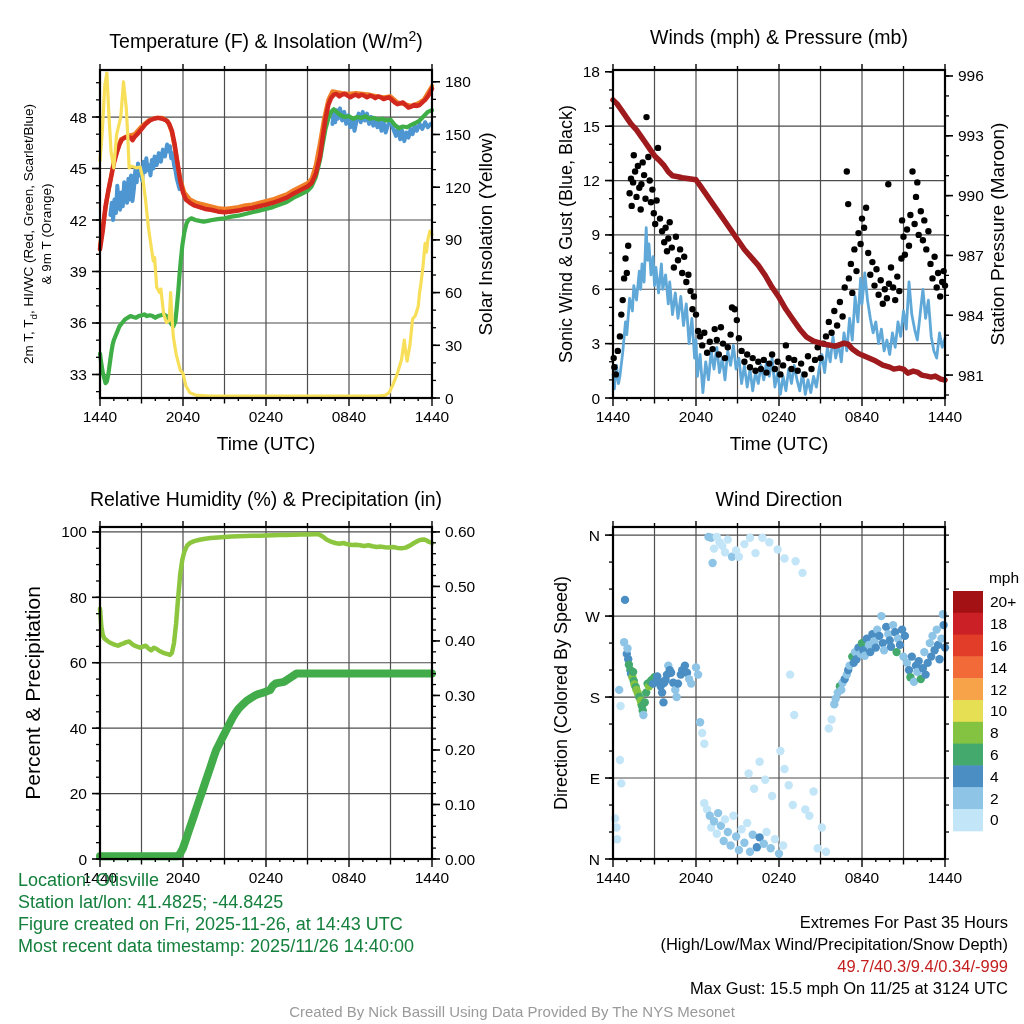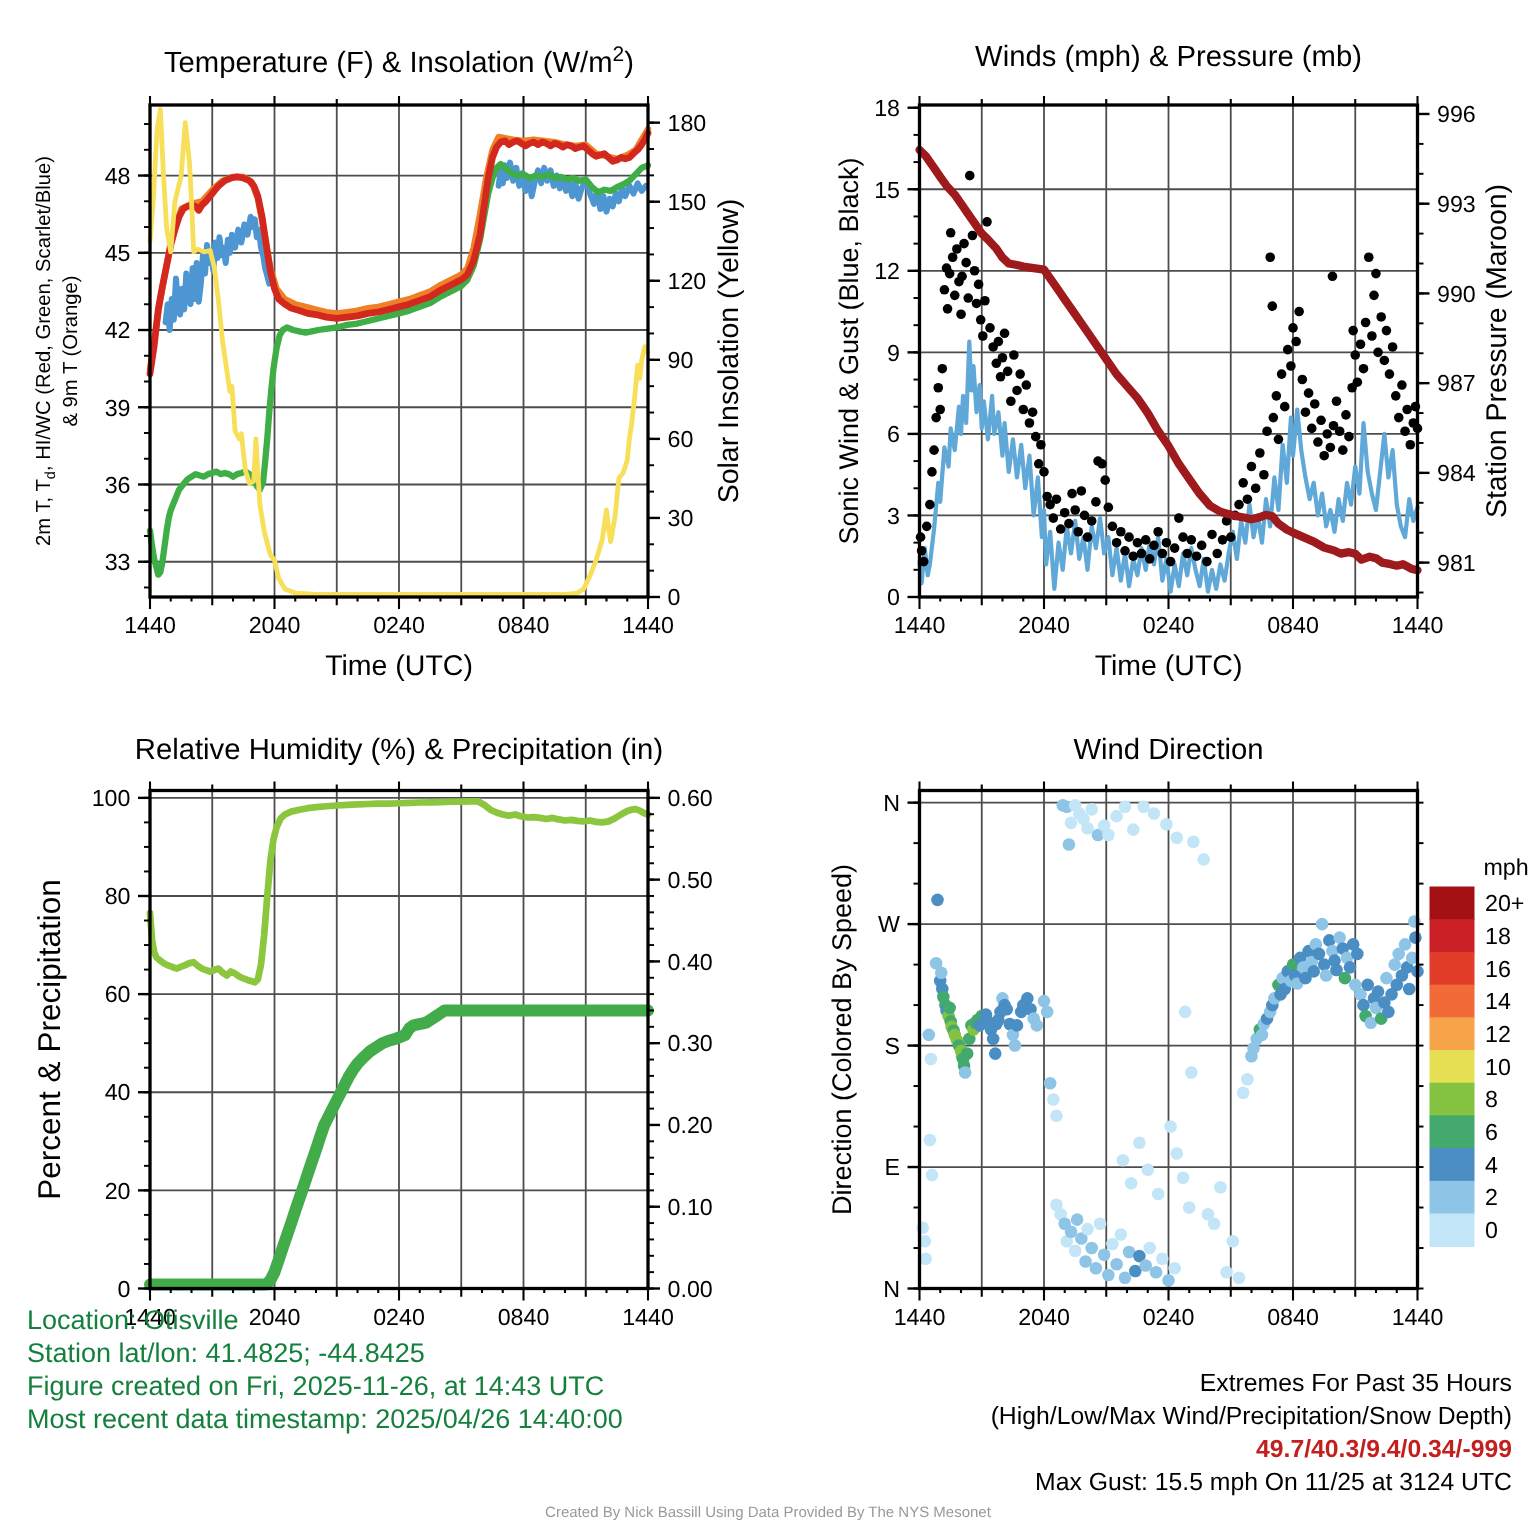--- a/index.html
+++ b/index.html
@@ -1,22 +1,22 @@
 <!DOCTYPE html>
 <html><head>
 <meta charset="utf-8">
 <style>
   html,body{margin:0;padding:0;background:#fff;}
   .page{position:relative;width:1024px;height:1024px;background:#fff;overflow:hidden;
         font-family:"Liberation Sans","DejaVu Sans",sans-serif;}
   #fig{position:absolute;left:0;top:0;}
   .f-left{position:absolute;left:18px;top:869px;font-size:18px;line-height:22px;color:#15803d;}
   .f-right{position:absolute;right:16px;top:911px;font-size:16.5px;line-height:22px;color:#000;text-align:right;}
-  .extreme-values{font-weight:bold;}
-  .credit{position:absolute;left:0;right:0;top:1003px;text-align:center;color:#9a9a9a;font-size:10px;}
+  .extreme-values{font-weight:normal;}
+  .credit{position:absolute;left:0;right:0;top:1003px;text-align:center;color:#9a9a9a;font-size:15px;}
   svg text{font-family:"Liberation Sans","DejaVu Sans",sans-serif;}
 </style>
 </head>
 <body>
 
 <div class="page">
   <svg id="fig" width="1024" height="1024">
       <g>
         <g>
           <line x1="141.5" y1="70" x2="141.5" y2="398" stroke="#4d4d4d" stroke-width="1.2"></line>
@@ -934,21 +934,21 @@
           <rect x="953" y="809" width="30" height="22.3" fill="#c3e5f8"></rect>
           <text font-size="15.5" text-anchor="start" fill="#000" x="990" y="825.4"><tspan>0</tspan></text>
         </g>
       </g>
     </svg>
 
   <div class="f-left">
     <div>Location: Otisville</div>
     <div>Station lat/lon: 41.4825; -44.8425</div>
     <div>Figure created on Fri, 2025-11-26, at 14:43 UTC</div>
-    <div>Most recent data timestamp: 2025/04/26 14:40:00</div>
+    <div>Most recent data timestamp: 2025/11/26 14:40:00</div>
   </div>
 
   <div class="f-right">
     <div>Extremes For Past 35 Hours</div>
     <div>(High/Low/Max Wind/Precipitation/Snow Depth)</div>
     <div class="extreme-values" id="extreme-values" style="color: rgb(196, 31, 31);">49.7/40.3/9.4/0.34/-999</div>
     <div>Max Gust: 15.5 mph On 11/25 at 3124 UTC</div>
   </div>
 
   <div class="credit">Created By Nick Bassill Using Data Provided By The NYS Mesonet</div>

